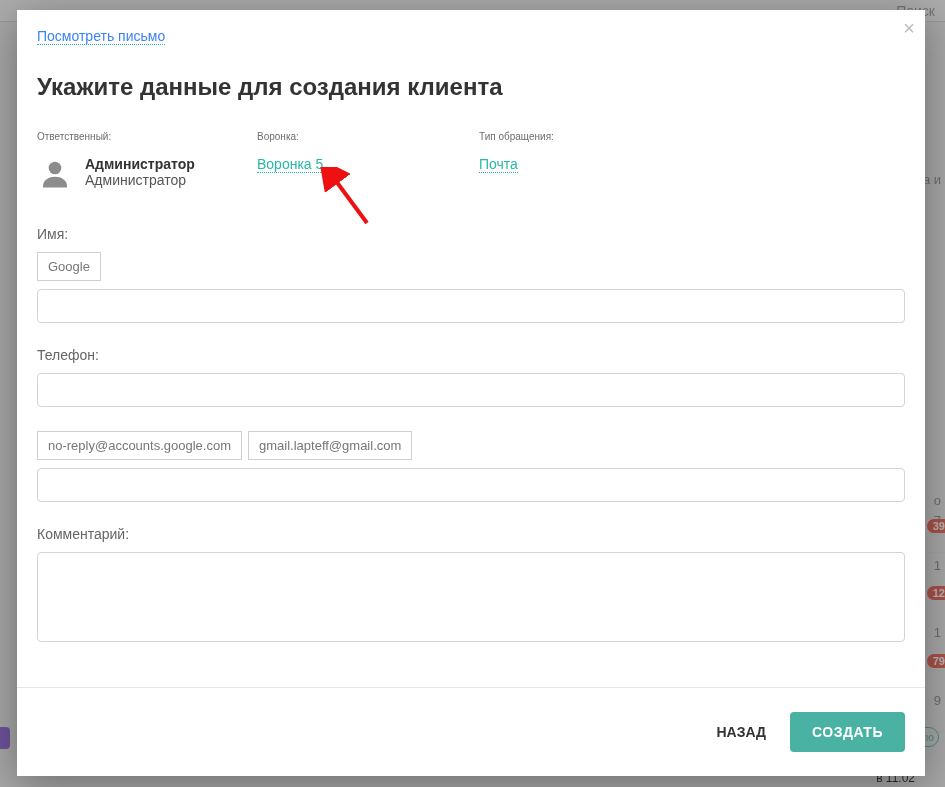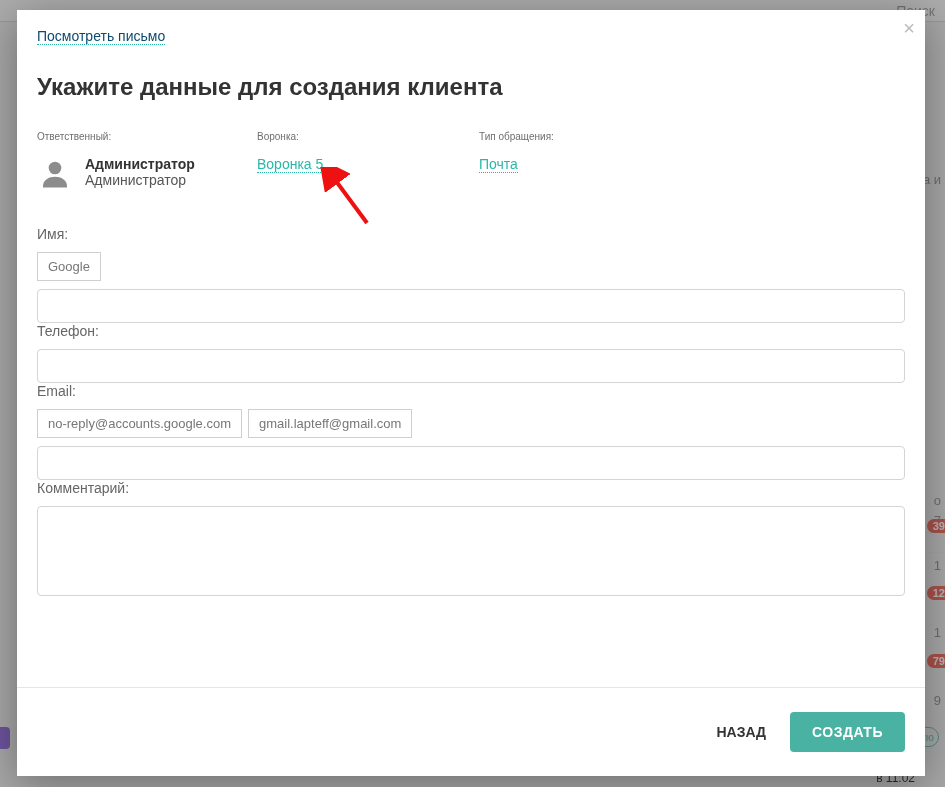--- a/index.html
+++ b/index.html
@@ -134,21 +134,21 @@
     flex: 0 0 auto;
     border-top: 1px solid #e6e6e6;
     padding: 24px 20px;
     display: flex;
     justify-content: flex-end;
     gap: 12px;
     align-items: center;
   }
 
   .view-letter {
-    color: #0c4a6e;
+    color: #3b82f6;
     font-size: 14px;
     border-bottom: 1px dotted #27b9a7;
     display: inline-block;
     cursor: pointer;
   }
 
   h1.title {
     font-size: 24px;
     font-weight: 700;
     color: #333;
@@ -194,20 +194,21 @@
   .dotted-link {
     color: #27b9a7;
     font-size: 14px;
     border-bottom: 1px dotted #27b9a7;
     display: inline-block;
     cursor: pointer;
   }
 
   
   .field {
+    margin-bottom: 24px;
   }
   .field-label {
     color: #666;
     font-size: 14px;
     margin-bottom: 10px;
     display: block;
   }
   .chip-row {
     margin-bottom: 8px;
     display: flex;
@@ -347,21 +348,20 @@
     </div>
 
     
     <div class="field">
       <span class="field-label">Телефон:</span>
       <input class="text-input" type="text" value="" style="">
     </div>
 
     
     <div class="field">
-      <span class="field-label">Email:</span>
       <div class="chip-row">
         <span class="chip">no-reply@accounts.google.com</span>
         <span class="chip">gmail.lapteff@gmail.com</span>
       </div>
       <input class="text-input" type="text" value="" style="">
     </div>
 
     
     <div class="field">
       <span class="field-label">Комментарий:</span>

